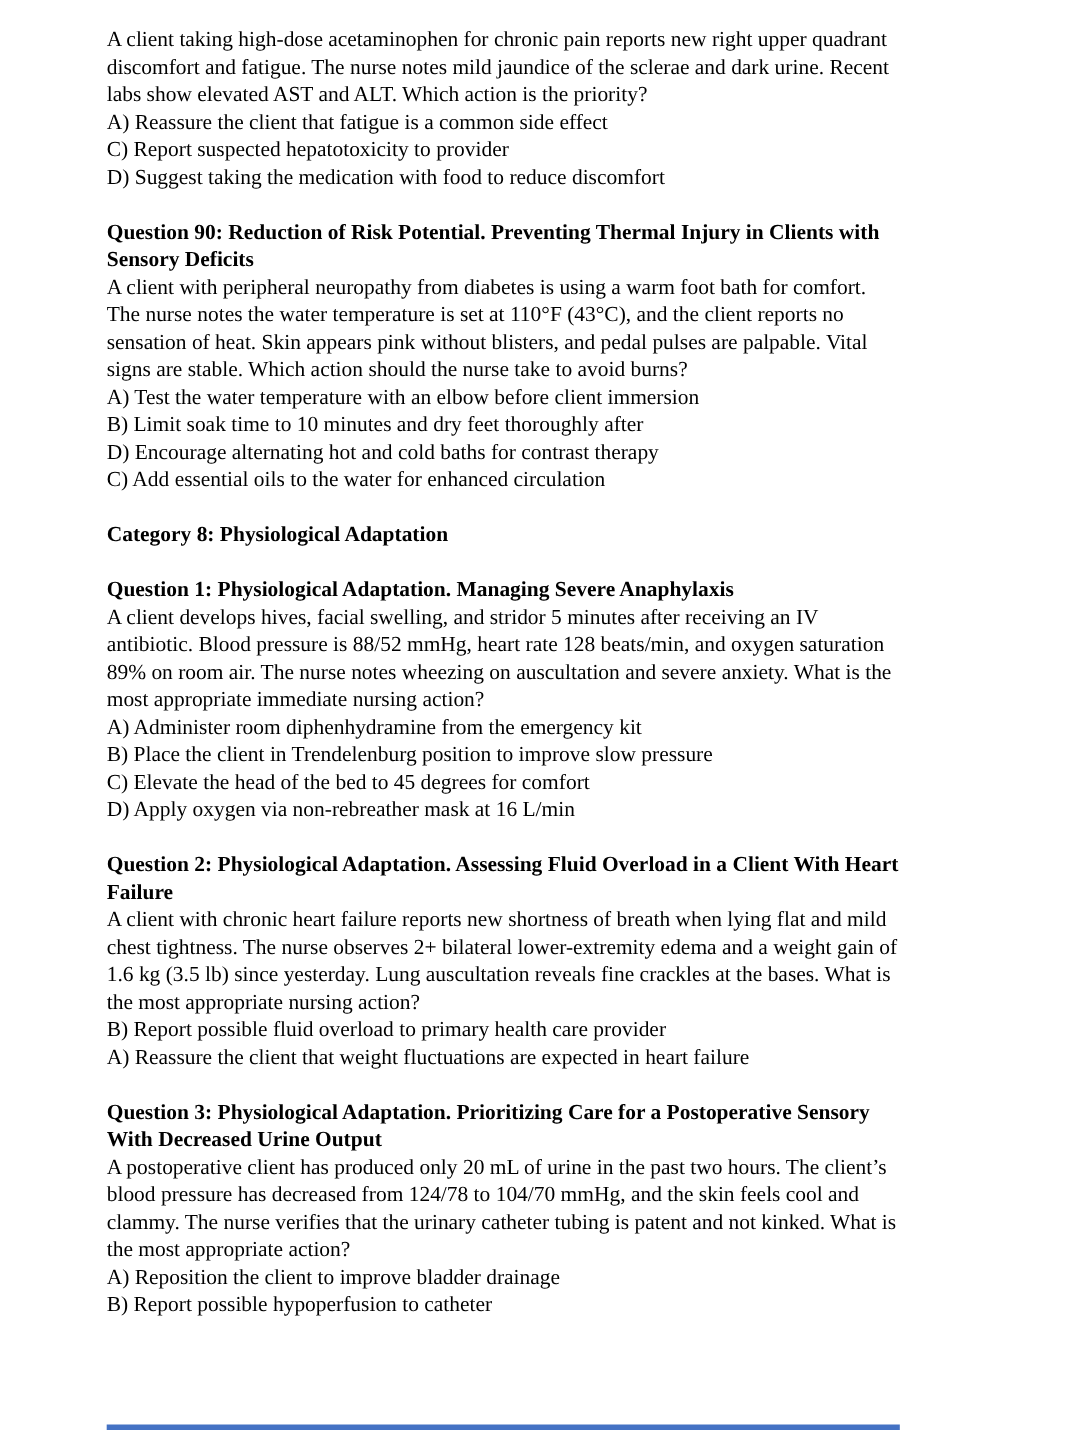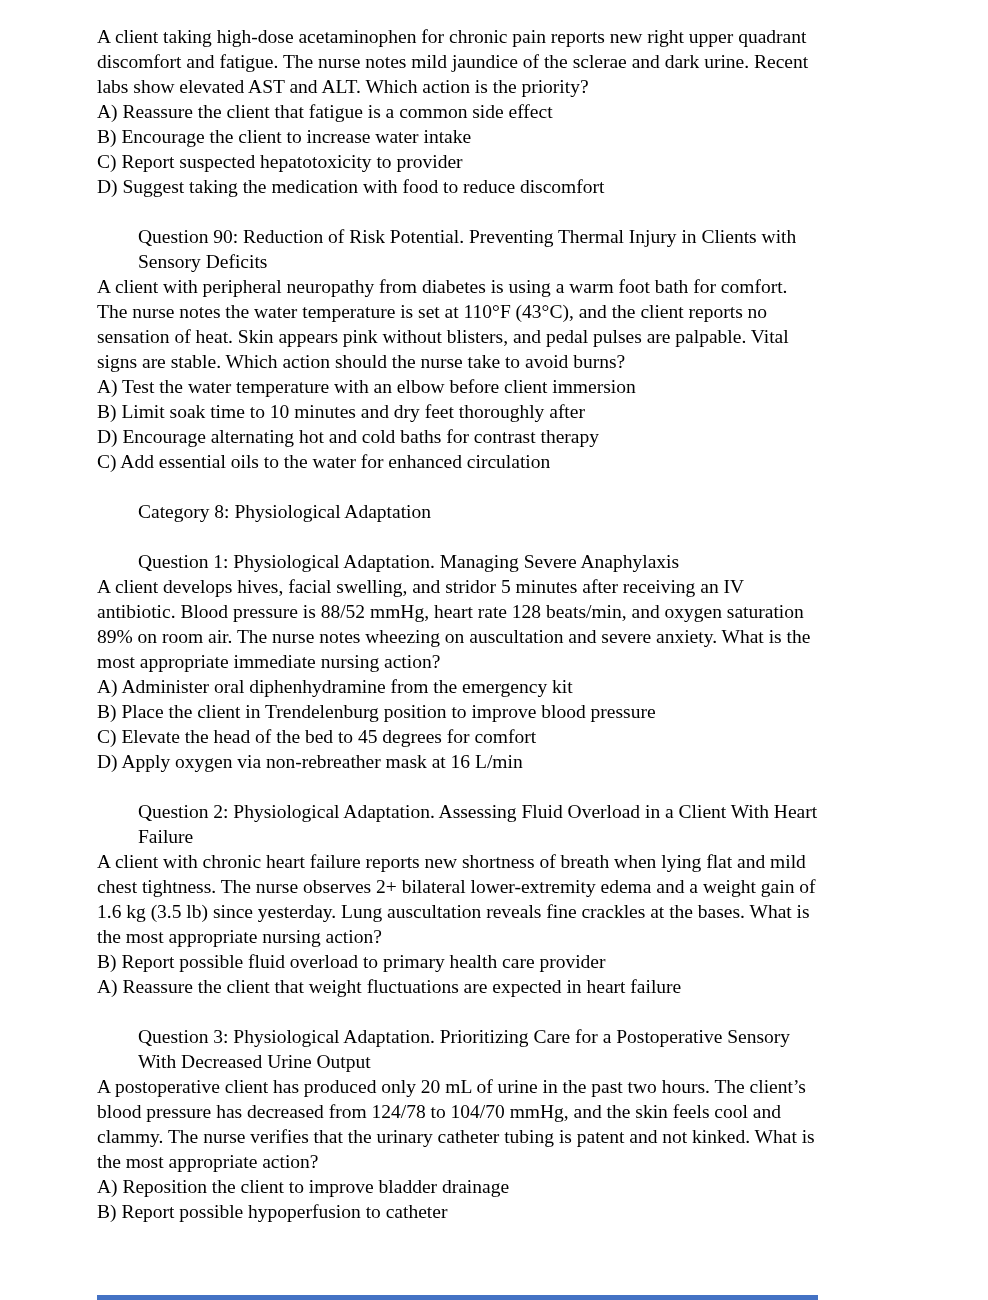--- a/index.html
+++ b/index.html
@@ -21,59 +21,58 @@
     height: 1300px;
     padding: 24px 83px 0 97px;
     overflow: hidden;
     background: #ffffff;
   }
   .doc-content {
     width: 100%;
   }
   .block { margin-top: 25px; }
   .block:first-child { margin-top: 0; }
-  .heading { font-weight: normal; margin-left: 41px; }
+  .heading { font-weight: bold; }
   .stem, .option { font-weight: normal; }
   .bottom-divider {
     position: absolute;
     left: 97px;
     right: 83px;
     bottom: 0;
     height: 5px;
     background: #4472c4;
   }
 </style>
 </head>
 <body style="background: rgb(255, 255, 255); color: rgb(0, 0, 0);">
 
 <div class="page">
   <div class="doc-content" id="doc">
       <div class="block">
         <div class="stem">A client taking high-dose acetaminophen for chronic pain reports new right upper quadrant discomfort and fatigue. The nurse notes mild jaundice of the sclerae and dark urine. Recent labs show elevated AST and ALT. Which action is the priority?</div>
         <div class="option">A) Reassure the client that fatigue is a common side effect</div>
-        <div class="option">B) Encourage the client to increase water intake</div>
         <div class="option">C) Report suspected hepatotoxicity to provider</div>
         <div class="option">D) Suggest taking the medication with food to reduce discomfort</div>
       </div>
       <div class="block">
         <div class="heading">Question 90: Reduction of Risk Potential. Preventing Thermal Injury in Clients with Sensory Deficits</div>
         <div class="stem">A client with peripheral neuropathy from diabetes is using a warm foot bath for comfort. The nurse notes the water temperature is set at 110°F (43°C), and the client reports no sensation of heat. Skin appears pink without blisters, and pedal pulses are palpable. Vital signs are stable. Which action should the nurse take to avoid burns?</div>
         <div class="option">A) Test the water temperature with an elbow before client immersion</div>
         <div class="option">B) Limit soak time to 10 minutes and dry feet thoroughly after</div>
         <div class="option">D) Encourage alternating hot and cold baths for contrast therapy</div>
         <div class="option">C) Add essential oils to the water for enhanced circulation</div>
       </div>
       <div class="block">
         <div class="heading">Category 8: Physiological Adaptation</div>
       </div>
       <div class="block">
         <div class="heading">Question 1: Physiological Adaptation. Managing Severe Anaphylaxis</div>
         <div class="stem">A client develops hives, facial swelling, and stridor 5 minutes after receiving an IV antibiotic. Blood pressure is 88/52 mmHg, heart rate 128 beats/min, and oxygen saturation 89% on room air. The nurse notes wheezing on auscultation and severe anxiety. What is the most appropriate immediate nursing action?</div>
-        <div class="option">A) Administer oral diphenhydramine from the emergency kit</div>
-        <div class="option">B) Place the client in Trendelenburg position to improve blood pressure</div>
+        <div class="option">A) Administer room diphenhydramine from the emergency kit</div>
+        <div class="option">B) Place the client in Trendelenburg position to improve slow pressure</div>
         <div class="option">C) Elevate the head of the bed to 45 degrees for comfort</div>
         <div class="option">D) Apply oxygen via non-rebreather mask at 16 L/min</div>
       </div>
       <div class="block">
         <div class="heading">Question 2: Physiological Adaptation. Assessing Fluid Overload in a Client With Heart Failure</div>
         <div class="stem">A client with chronic heart failure reports new shortness of breath when lying flat and mild chest tightness. The nurse observes 2+ bilateral lower-extremity edema and a weight gain of 1.6 kg (3.5 lb) since yesterday. Lung auscultation reveals fine crackles at the bases. What is the most appropriate nursing action?</div>
         <div class="option">B) Report possible fluid overload to primary health care provider</div>
         <div class="option">A) Reassure the client that weight fluctuations are expected in heart failure</div>
       </div>
       <div class="block">

